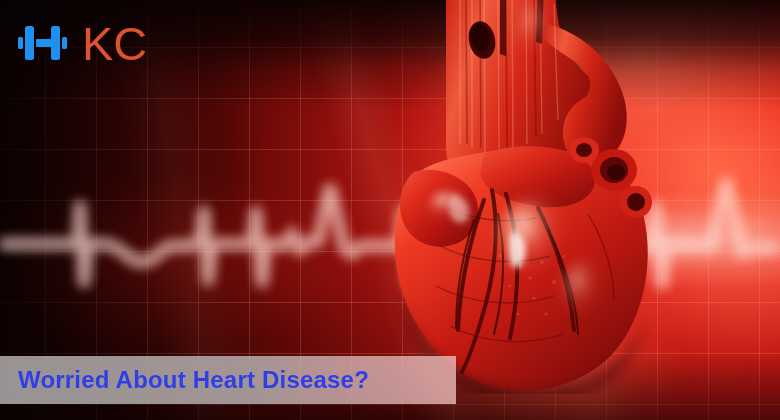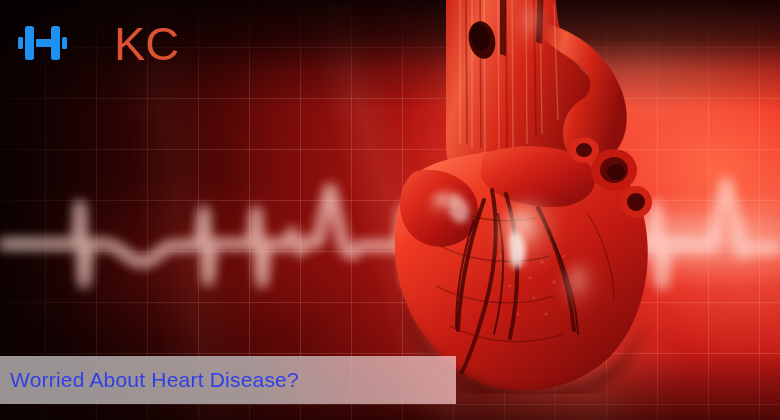--- a/index.html
+++ b/index.html
@@ -97,21 +97,20 @@
     background: radial-gradient(ellipse 46% 46% at 86% 48%, rgba(255,235,230,0.55) 0%, rgba(255,190,175,0.18) 45%, rgba(255,255,255,0) 72%);
   }
 
   
   .logo {
     position: absolute;
     left: 18px; top: 14px;
     display: flex;
     align-items: center;
     height: 58px;
-    gap: 32px;
   }
   .logo-mark { display: block; }
   .logo-text {
     color: #dd5233;
     font-size: 47px;
     font-weight: 400;
     letter-spacing: 0px;
     line-height: 1;
     margin-left: -2px;
     font-family: "Liberation Sans", sans-serif;
@@ -127,24 +126,24 @@
     background: linear-gradient(90deg,
         rgba(176,171,171,0.86) 0%,
         rgba(180,172,172,0.86) 55%,
         rgba(214,176,176,0.82) 78%,
         rgba(235,186,186,0.80) 100%);
     display: flex;
     align-items: center;
   }
   .caption-text {
     color: #2f3fe8;
-    font-size: 21px;
-    font-weight: normal;
+    font-size: 24px;
+    font-weight: bold;
     letter-spacing: 0.2px;
-    margin-left: 10px;
+    margin-left: 18px;
     white-space: nowrap;
     font-family: "Liberation Sans", sans-serif;
   }
 </style>
 </head>
 <body>
 
 <div id="banner">
 
   <div class="layer bg-base"></div>

